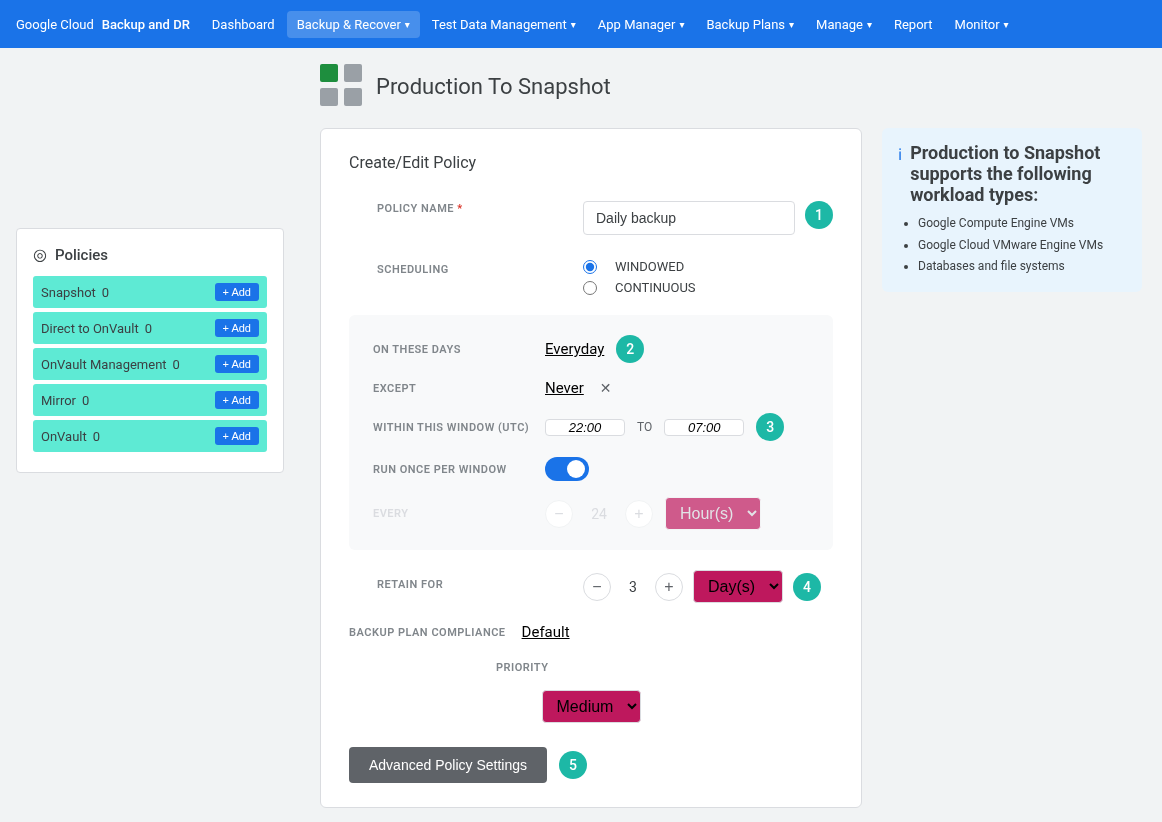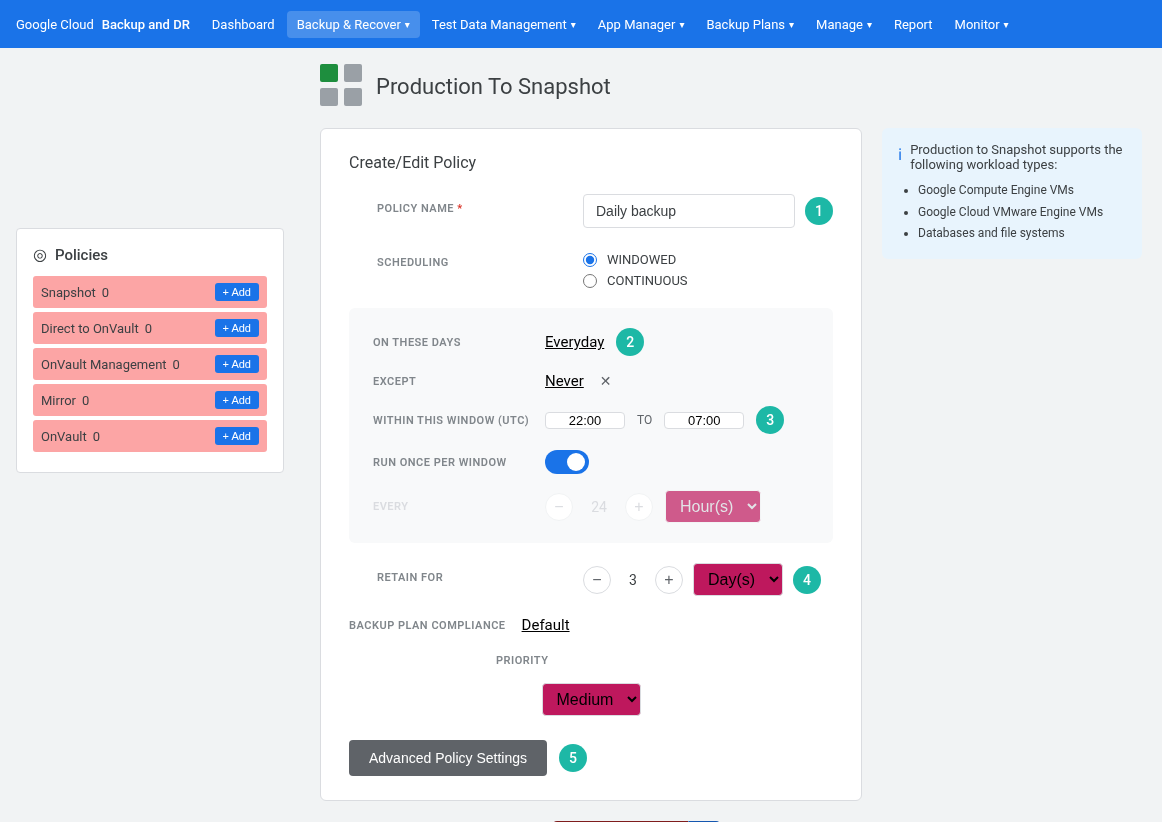--- a/index.html
+++ b/index.html
@@ -58,21 +58,21 @@
       font-size: 15px;
       font-weight: 500;
       margin-bottom: 12px;
       color: #3c4043;
     }
     .policy-row {
       display: flex;
       align-items: center;
       justify-content: space-between;
       padding: 7px 8px;
-      background: #fca5a5;
+      background: #5eead4;
       border-radius: 3px;
       margin-bottom: 4px;
       gap: 12px;
     }
     .policy-row-label { display: flex; align-items: center; gap: 6px; font-size: 13px; color: #3c4043; }
     .add-btn {
       background: #1a73e8;
       color: white;
       border: none;
       border-radius: 3px;
@@ -103,21 +103,21 @@
     .main-col { flex: 1; }
     .info-panel {
       width: 260px;
       background: #e8f4fd;
       border-radius: 6px;
       padding: 14px 16px;
       flex-shrink: 0;
     }
     .info-panel-header { display: flex; gap: 8px; align-items: flex-start; margin-bottom: 8px; }
     .info-icon { color: #1a73e8; font-size: 16px; margin-top: 1px; }
-    .info-title { font-size: 13px; font-weight: 400; color: #3c4043; }
+    .info-title { font-size: 18px; font-weight: 700; color: #3c4043; }
     .info-list { list-style: disc; padding-left: 20px; font-size: 12px; color: #3c4043; line-height: 1.8; }
 
     
     .form-panel {
       background: white;
       border: 1px solid #dadce0;
       border-radius: 6px;
       padding: 24px 28px;
     }
     .form-panel-title { font-size: 16px; font-weight: 400; margin-bottom: 22px; color: #3c4043; }
@@ -144,25 +144,26 @@
 
     .text-input {
       width: 100%;
       border: 1px solid #dadce0;
       border-radius: 4px;
       padding: 8px 12px;
       font-size: 14px;
       color: #3c4043;
       outline: none;
       background: white;
+      margin-top: 7px;
     }
 
     
     .radio-group { display: flex; flex-direction: column; gap: 6px; padding-top: 4px; }
-    .radio-label { display: flex; align-items: center; gap: 10px; font-size: 13px; color: #3c4043; cursor: pointer; }
+    .radio-label { display: flex; align-items: center; gap: 18px; font-size: 13px; color: #3c4043; cursor: pointer; }
     .radio-label input[type="radio"] { accent-color: #1a73e8; width: 14px; height: 14px; }
 
     
     .schedule-box {
       background: #f8f9fa;
       border-radius: 6px;
       padding: 20px 24px;
       margin-bottom: 20px;
     }
     .schedule-row { display: flex; align-items: center; gap: 12px; margin-bottom: 16px; }
@@ -196,20 +197,21 @@
 
     
     .time-input {
       border: 1px solid #dadce0;
       border-radius: 4px;
       padding: 0 10px;
       font-size: 13px;
       background: white;
       width: 80px;
       text-align: center;
+      font-style: italic;
     }
     .to-label { font-size: 12px; color: #5f6368; }
     .toggle {
       position: relative;
       width: 44px;
       height: 24px;
     }
     .toggle input { opacity: 0; width: 0; height: 0; }
     .toggle-slider {
       position: absolute;

